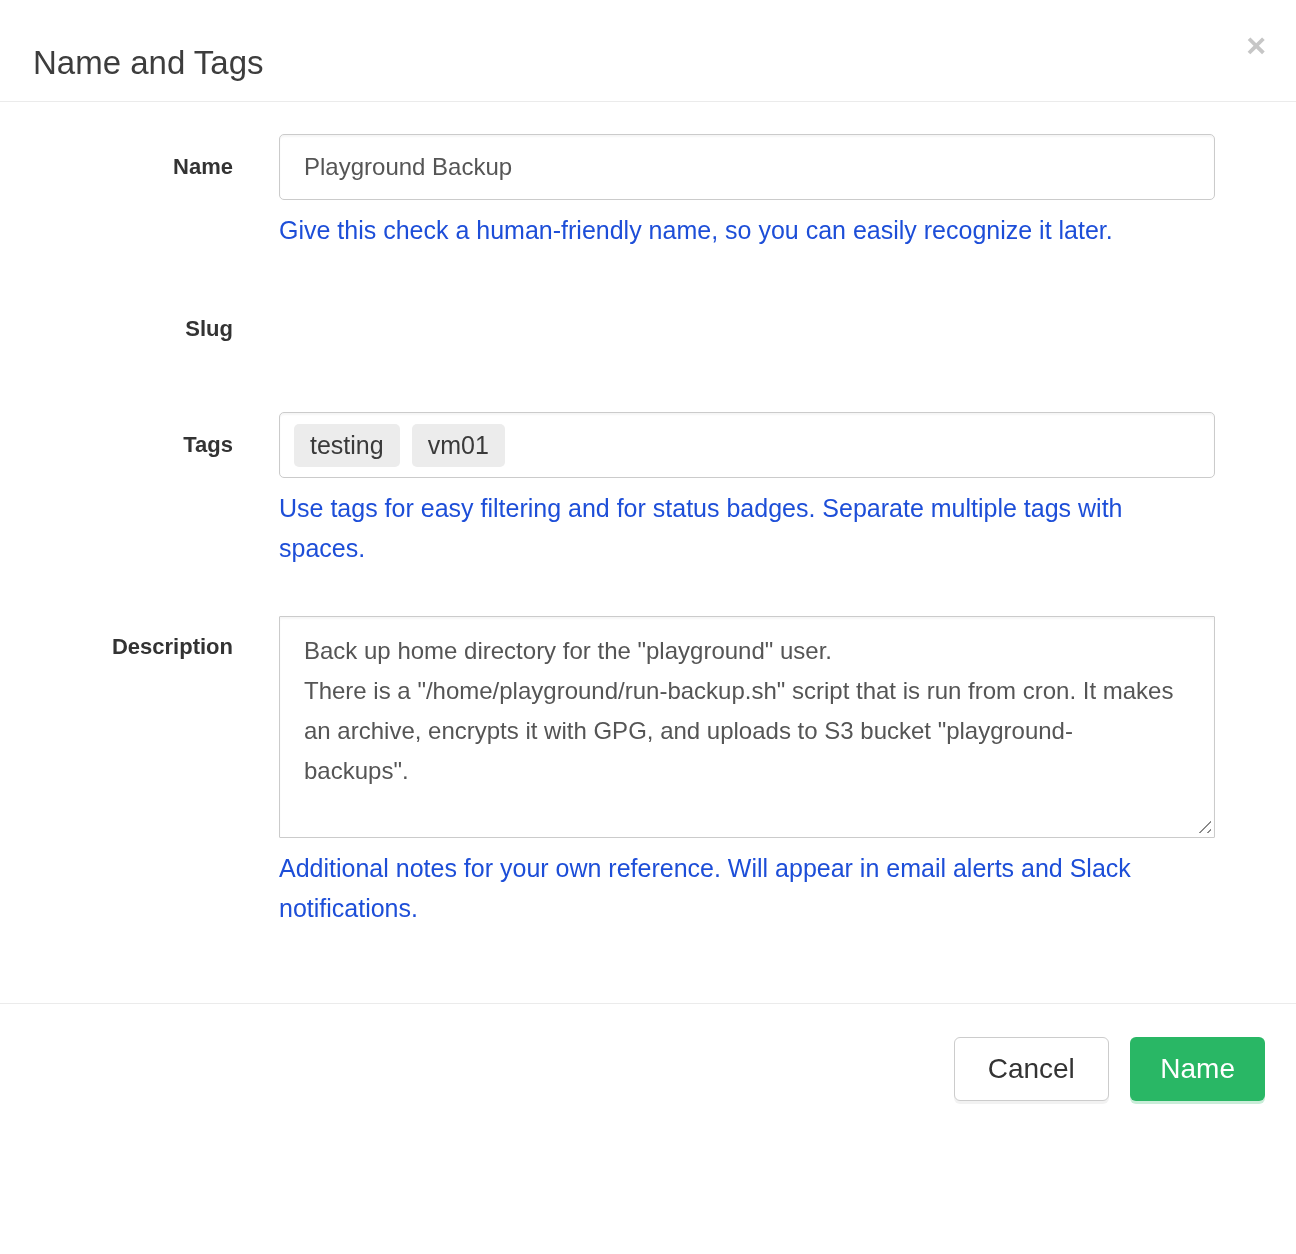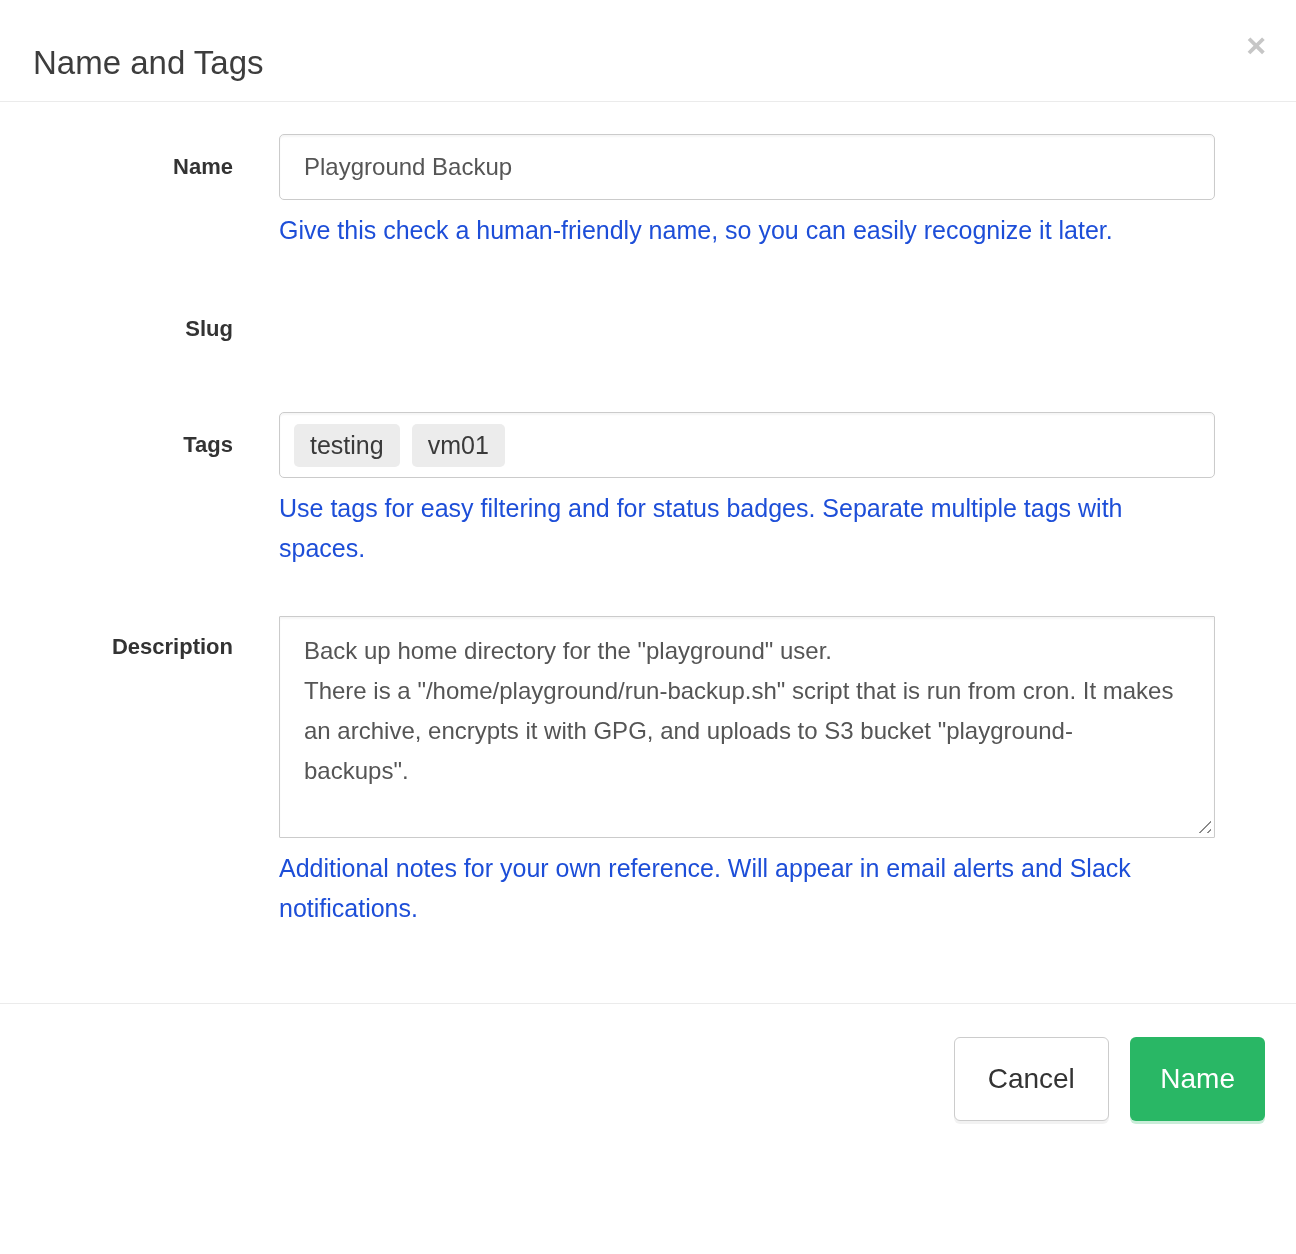--- a/index.html
+++ b/index.html
@@ -60,21 +60,21 @@
     font-family:"Liberation Sans", sans-serif;
     box-shadow:inset 0 2px 2px rgba(0,0,0,0.04); }
   .grip { position:absolute; right:4px; bottom:5px; width:18px; height:18px;
     clip-path:polygon(100% 0, 100% 100%, 0 100%);
     background:repeating-linear-gradient(135deg, #8a8a8a 0 1.5px, transparent 1.5px 5.5px);
     cursor:nwse-resize; }
 
   
   .modal-footer { margin-top:75px; border-top:1px solid #ebebeb;
     padding:33px 31px 31px; text-align:right; }
-  .btn { display:inline-block; height:84px; border-radius:6px; font-size:28px;
+  .btn { display:inline-block; height:64px; border-radius:6px; font-size:28px;
     cursor:pointer; font-family:"Liberation Sans", sans-serif; vertical-align:middle; }
   .btn-cancel { background:#fff; border:1px solid #cccccc; color:#333;
     padding:0 33px; box-shadow:0 3px 0 rgba(0,0,0,0.05); }
   .btn-save { border:1px solid transparent; color:#fff; padding:0 29px; margin-left:17px;
     box-shadow:0 3px 0 rgba(41,183,101,0.25); }
 </style>
 </head>
 <body>
 
 <div class="modal">

